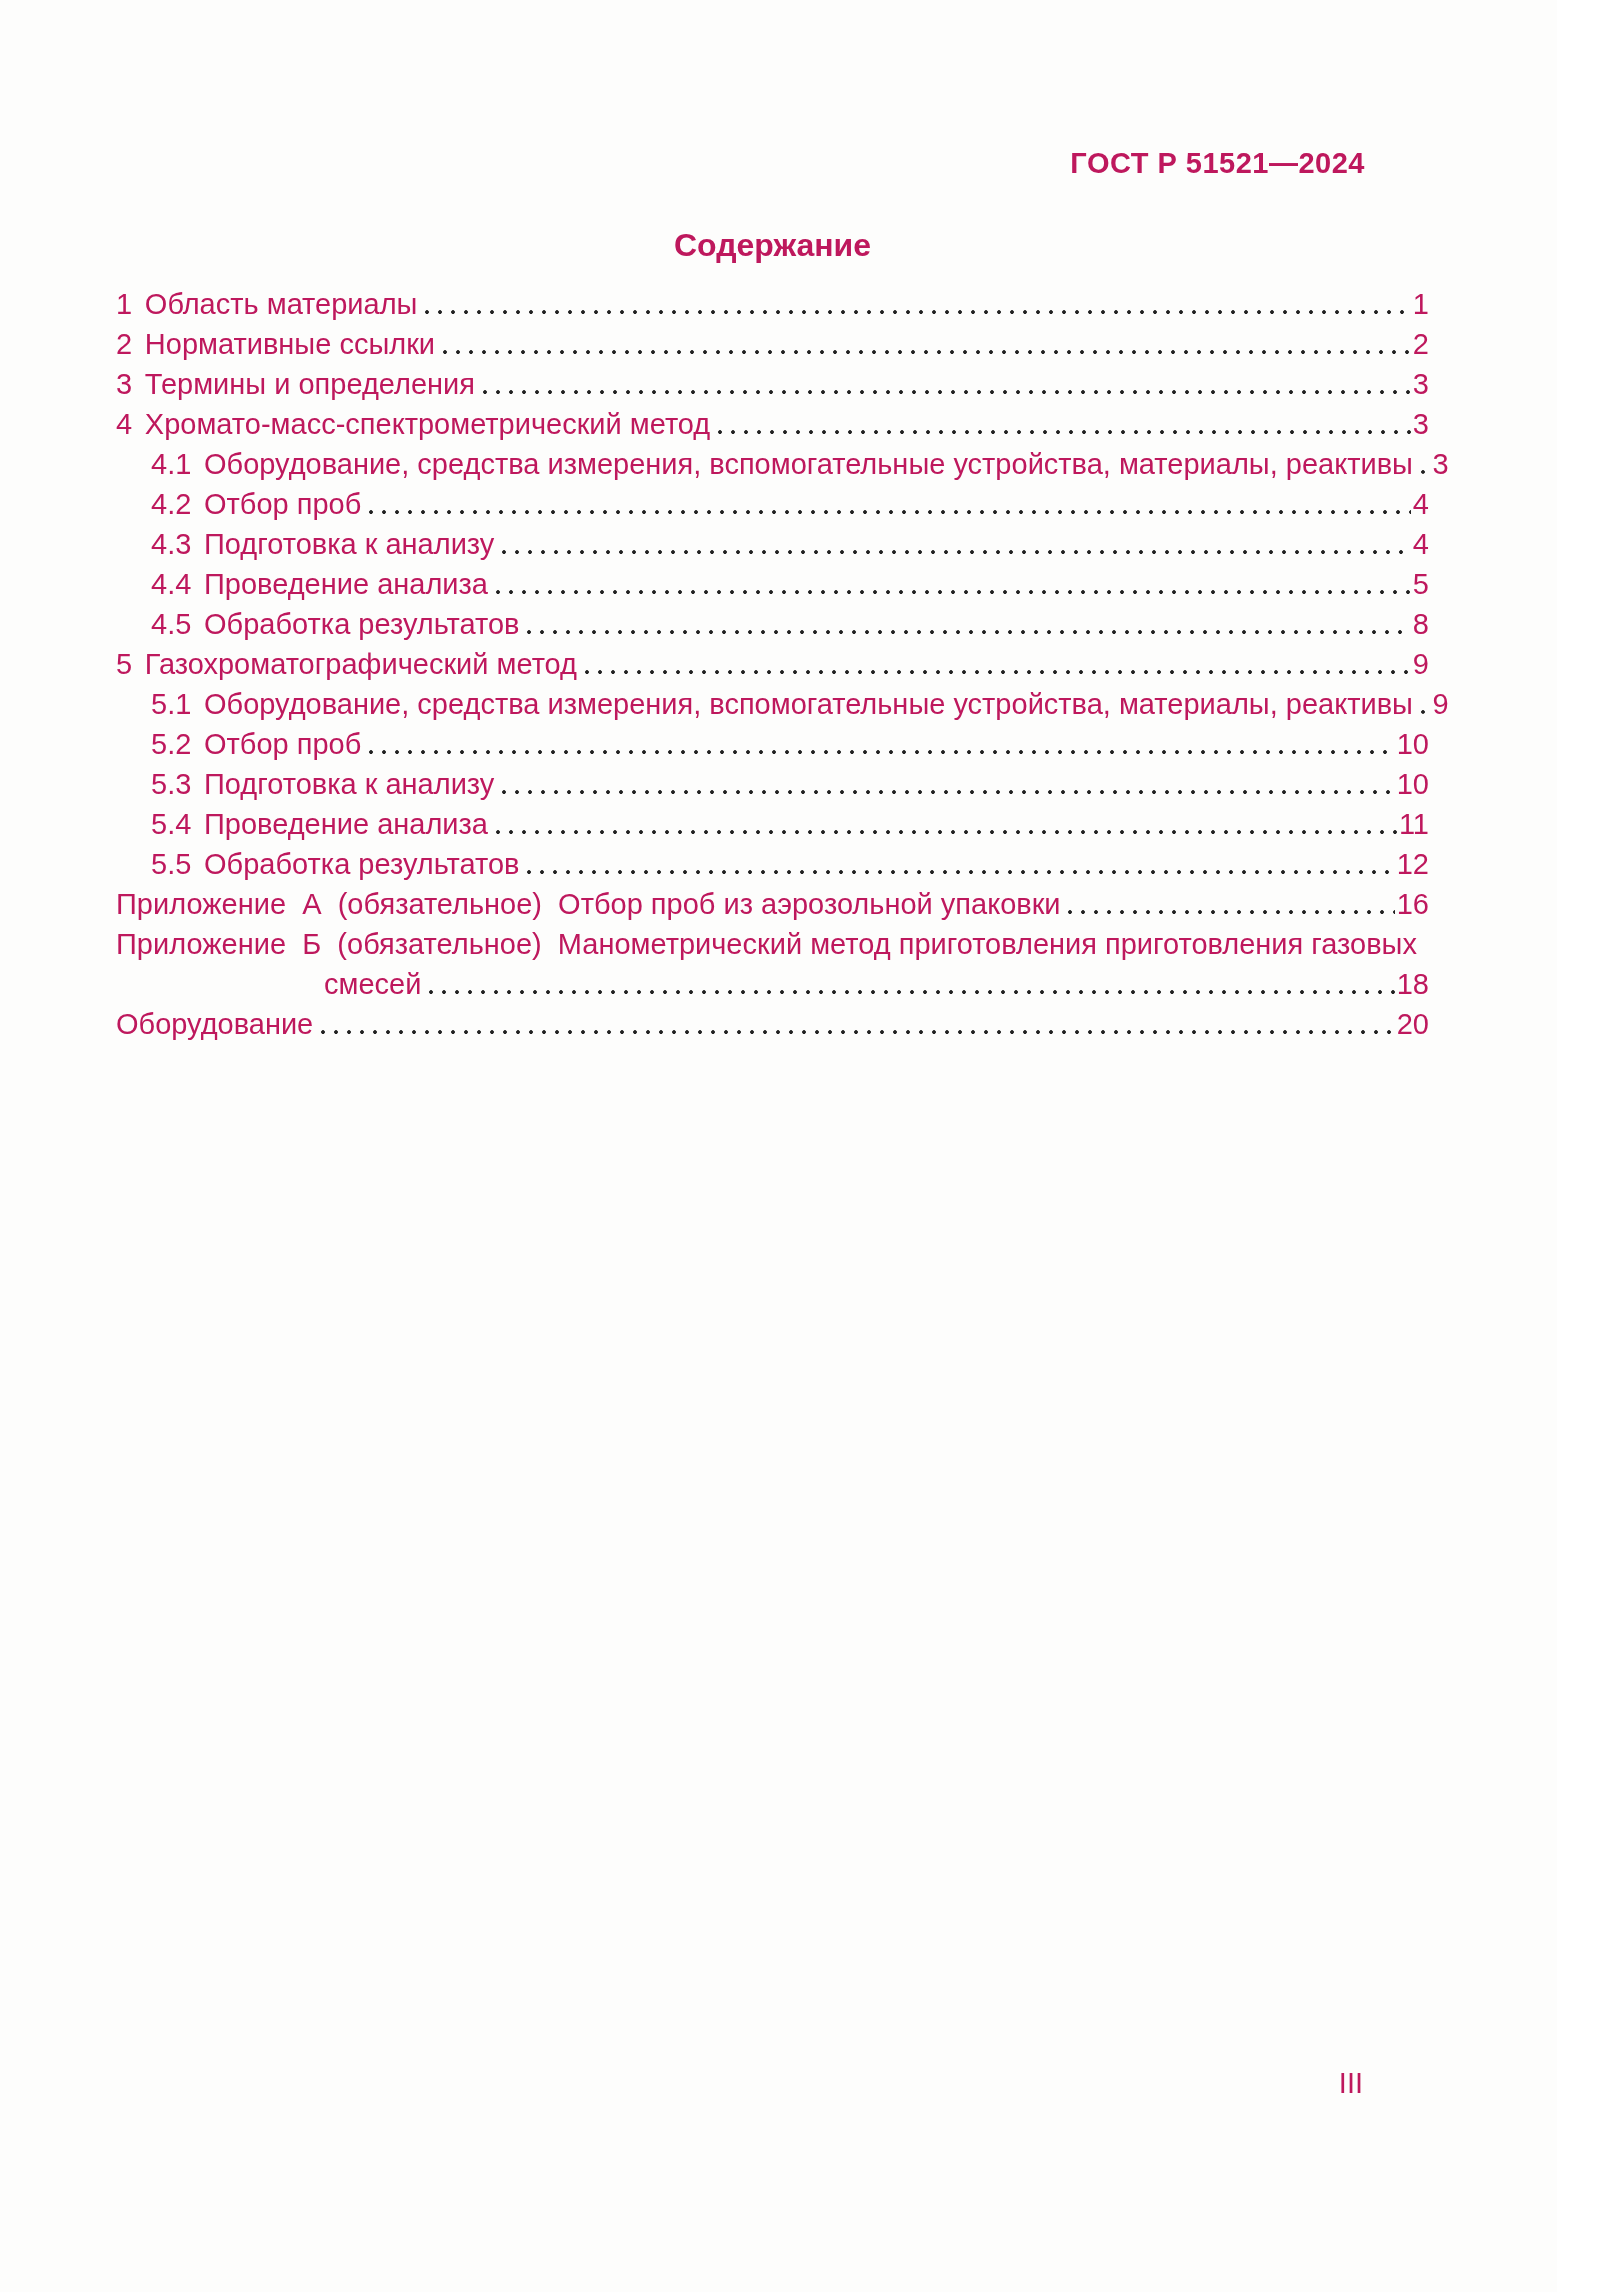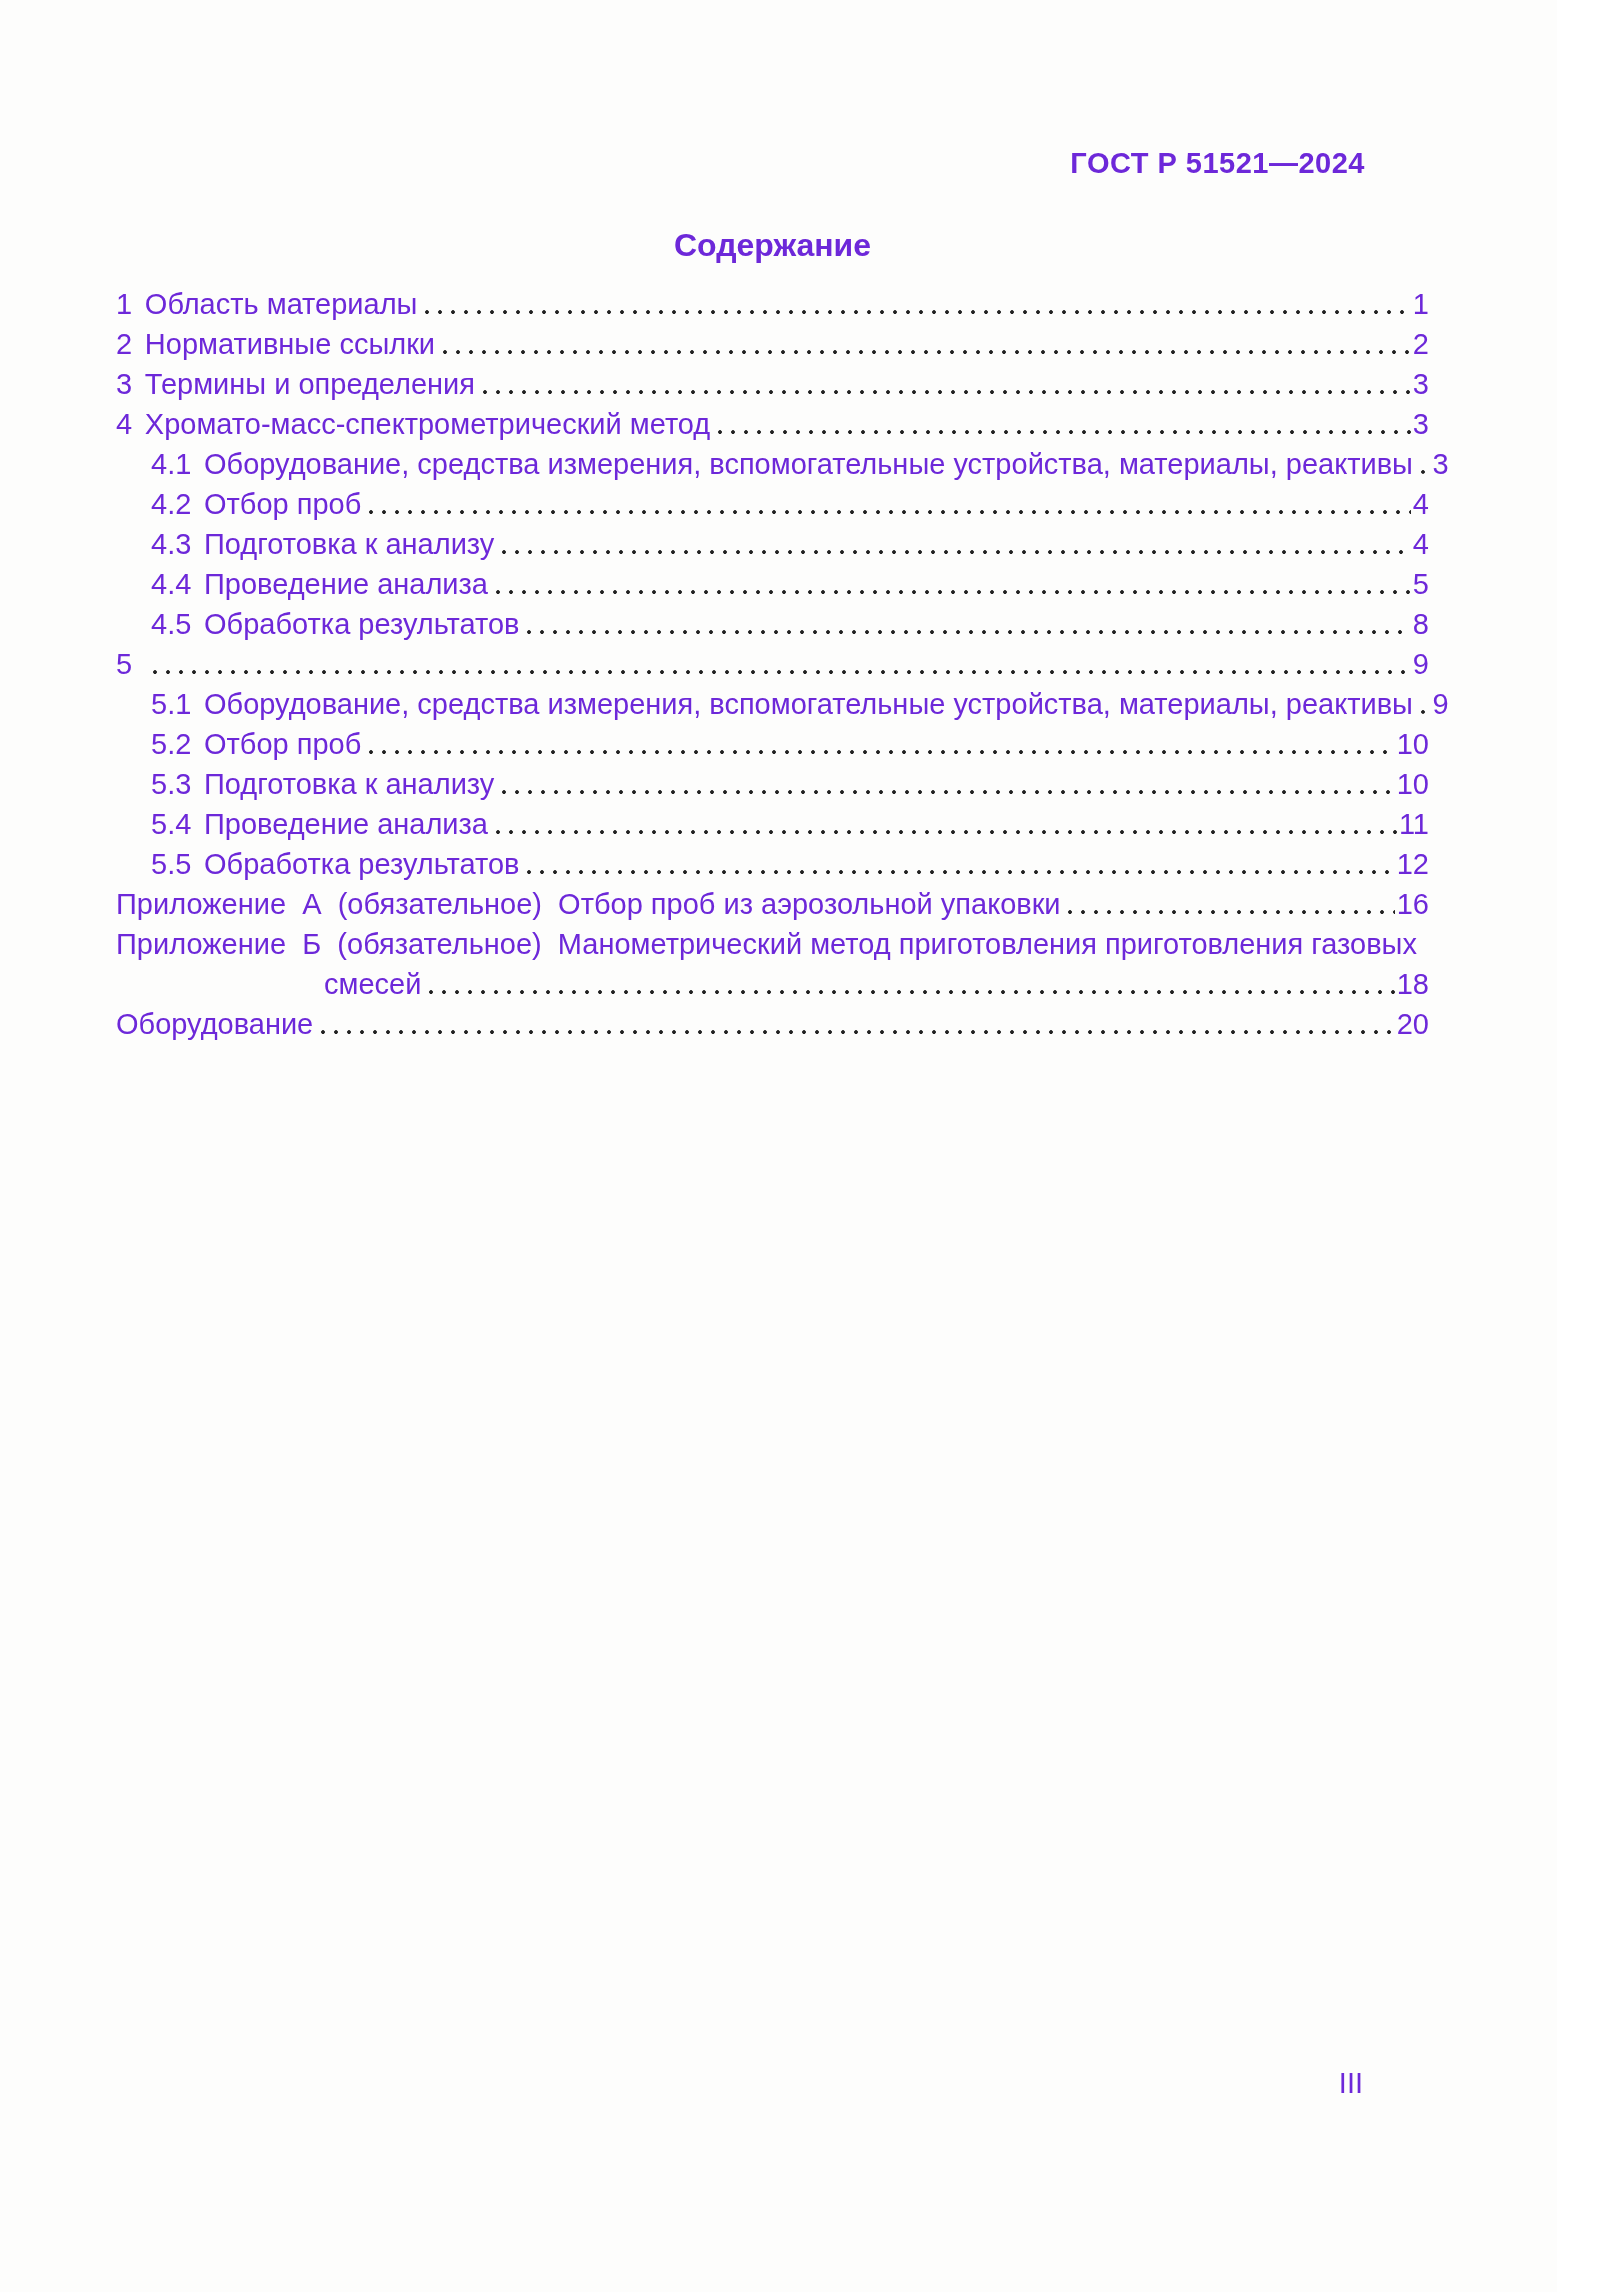--- a/index.html
+++ b/index.html
@@ -4,21 +4,21 @@
 <style>
   html, body { margin: 0; padding: 0; }
   body { background: #ffffff; }
 
   .page {
     position: relative;
     width: 1557px;
     height: 2293px;
     background: #fdfdfc;
     font-family: "Liberation Sans", "DejaVu Sans", sans-serif;
-    color: #6d28d9;
+    color: #be185d;
     overflow: hidden;
   }
 
   .doc-code {
     position: absolute;
     top: 147px;
     right: 192px;
     font-size: 29px;
     font-weight: bold;
     line-height: 33px;
@@ -162,20 +162,21 @@
 
     <div class="row lvl1">
       <span class="num">4.5</span>
       <span class="label">Обработка результатов</span>
       <span class="dots"></span>
       <span class="pageno">8</span>
     </div>
 
     <div class="row lvl0">
       <span class="num">5</span>
+      <span class="label">Газохроматографический метод</span>
       <span class="dots"></span>
       <span class="pageno">9</span>
     </div>
 
     <div class="row lvl1">
       <span class="num">5.1</span>
       <span class="label">Оборудование, средства измерения, вспомогательные устройства, материалы, реактивы</span>
       <span class="dots"></span>
       <span class="pageno">9</span>
     </div>

